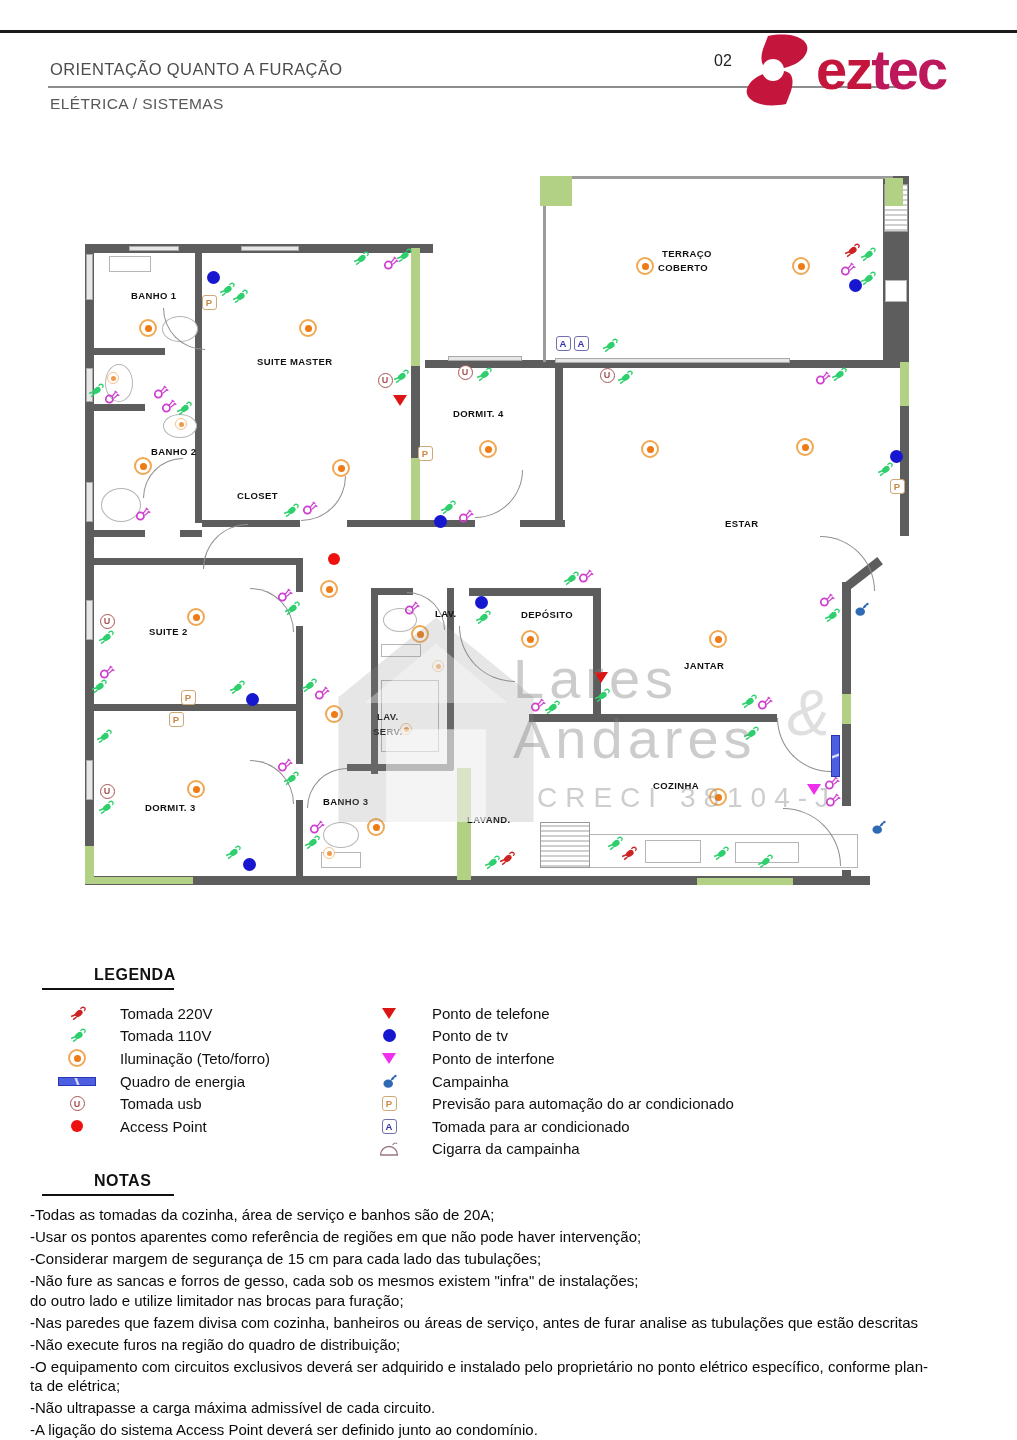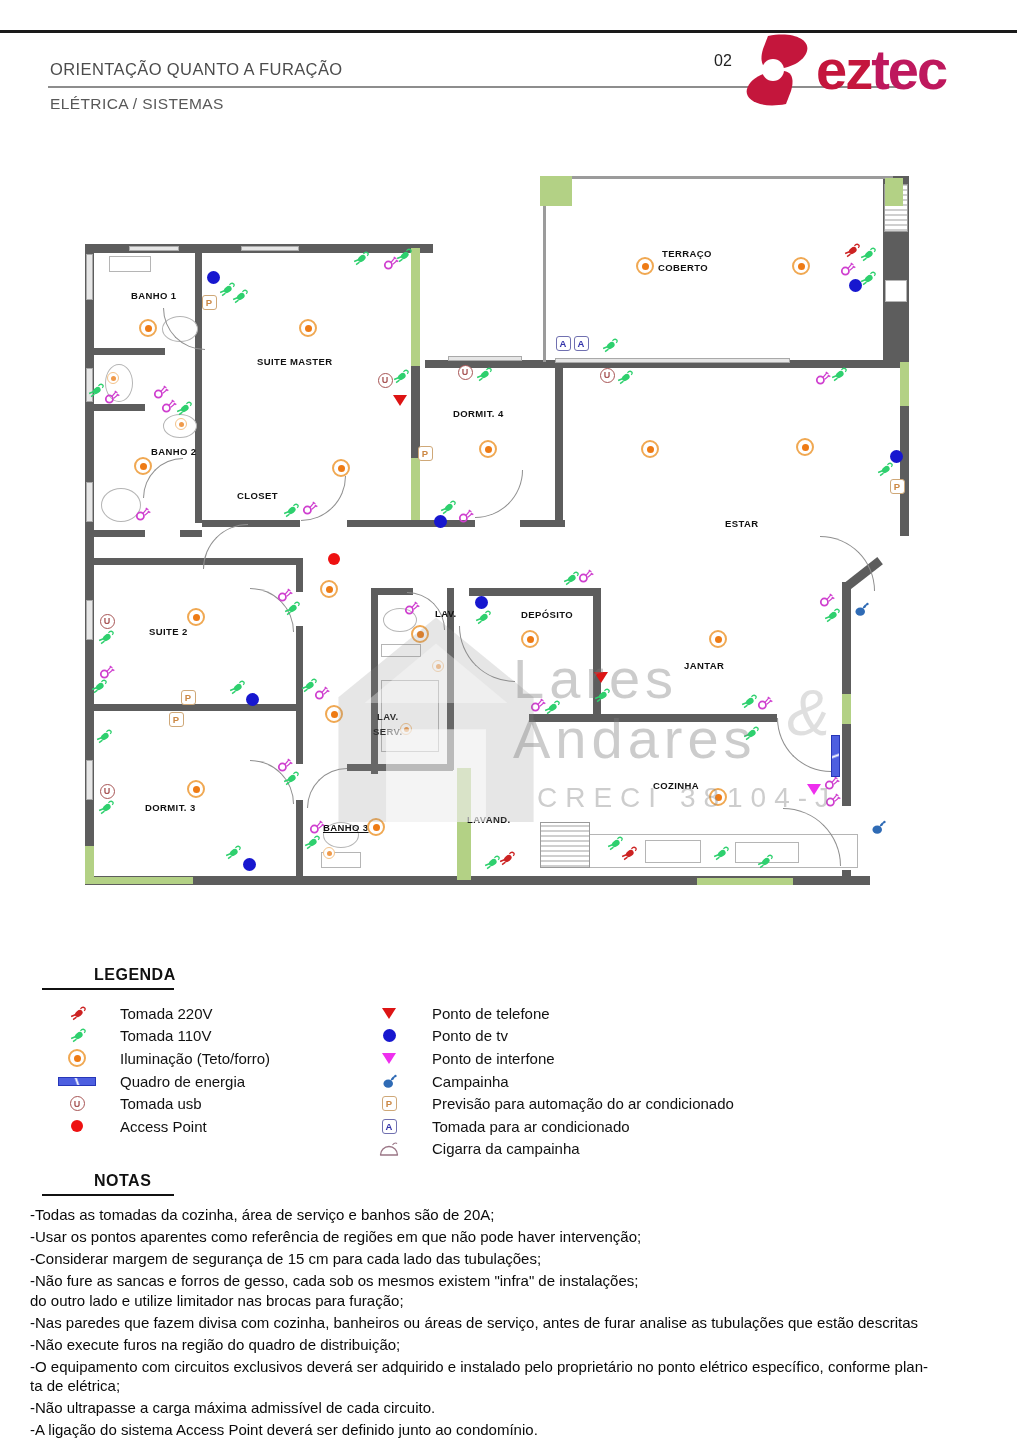--- a/index.html
+++ b/index.html
@@ -197,21 +197,21 @@
       <div class="room-label" style="left: 368px; top: 250px;">DORMIT.  4</div>
       <div class="room-label" style="left: 577px; top: 90px;">TERRAÇO</div>
       <div class="room-label" style="left: 573px; top: 104px;">COBERTO</div>
       <div class="room-label" style="left: 640px; top: 352px; margin-top: 8px;">ESTAR</div>
       <div class="room-label" style="left: 350px; top: 450px;">LAV.</div>
       <div class="room-label" style="left: 436px; top: 451px;">DEPÓSITO</div>
       <div class="room-label" style="left: 599px; top: 502px;">JANTAR</div>
       <div class="room-label" style="left: 568px; top: 622px;">COZINHA</div>
       <div class="room-label" style="left: 292px; top: 553px;">LAV.</div>
       <div class="room-label" style="left: 288px; top: 568px;">SERV.</div>
-      <div class="room-label" style="left: 238px; top: 664px; text-decoration: underline;">BANHO  3</div>
+      <div class="room-label" style="left: 238px; top: 638px;">BANHO  3</div>
       <div class="room-label" style="left: 382px; top: 656px;">LAVAND.</div>
       <div class="sym" style="left: 128px; top: 119px;">
         <span class="dot-tv"></span>
       </div>
       <div class="sym" style="left: 124px; top: 144px;">
         <span class="box-p">P</span>
       </div>
       <div class="sym" style="left: 141px; top: 131px;">
         <svg width="17" height="17" viewBox="0 0 20 20">
           <path d="M2.5 13.5 L7.5 11.5 M4.8 17.2 L8.8 14.2" stroke="#2ed06e" stroke-width="1.7" fill="none"></path>

